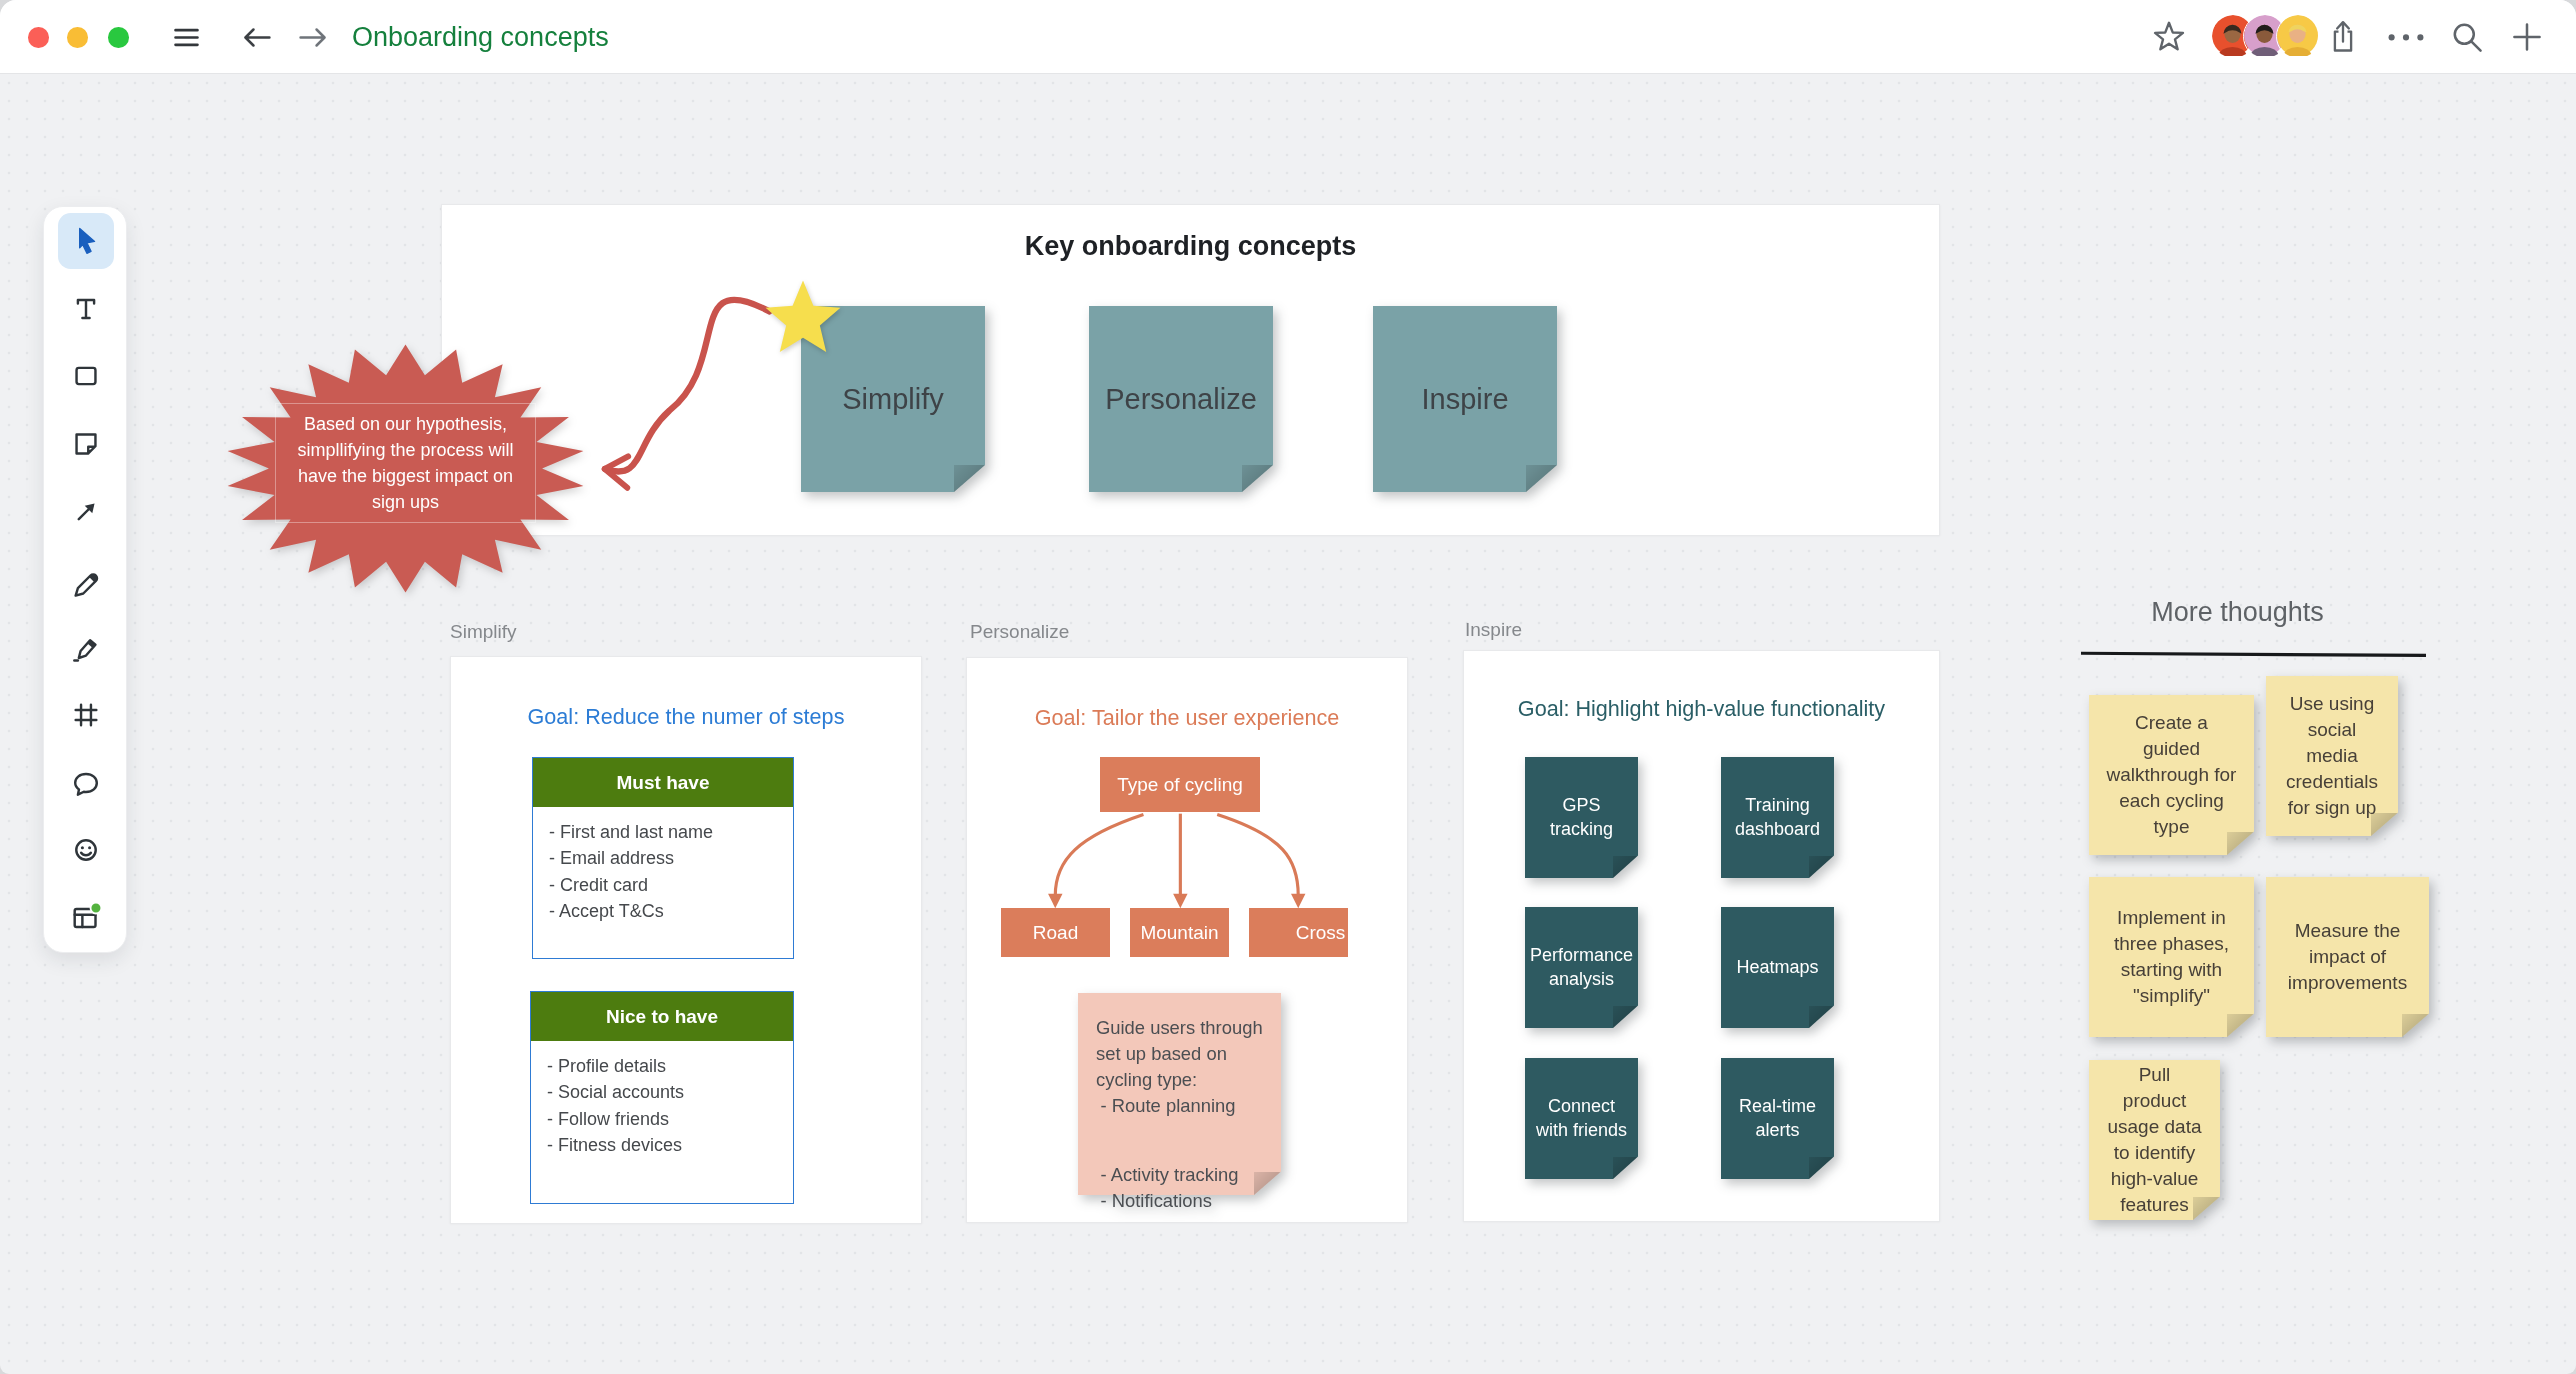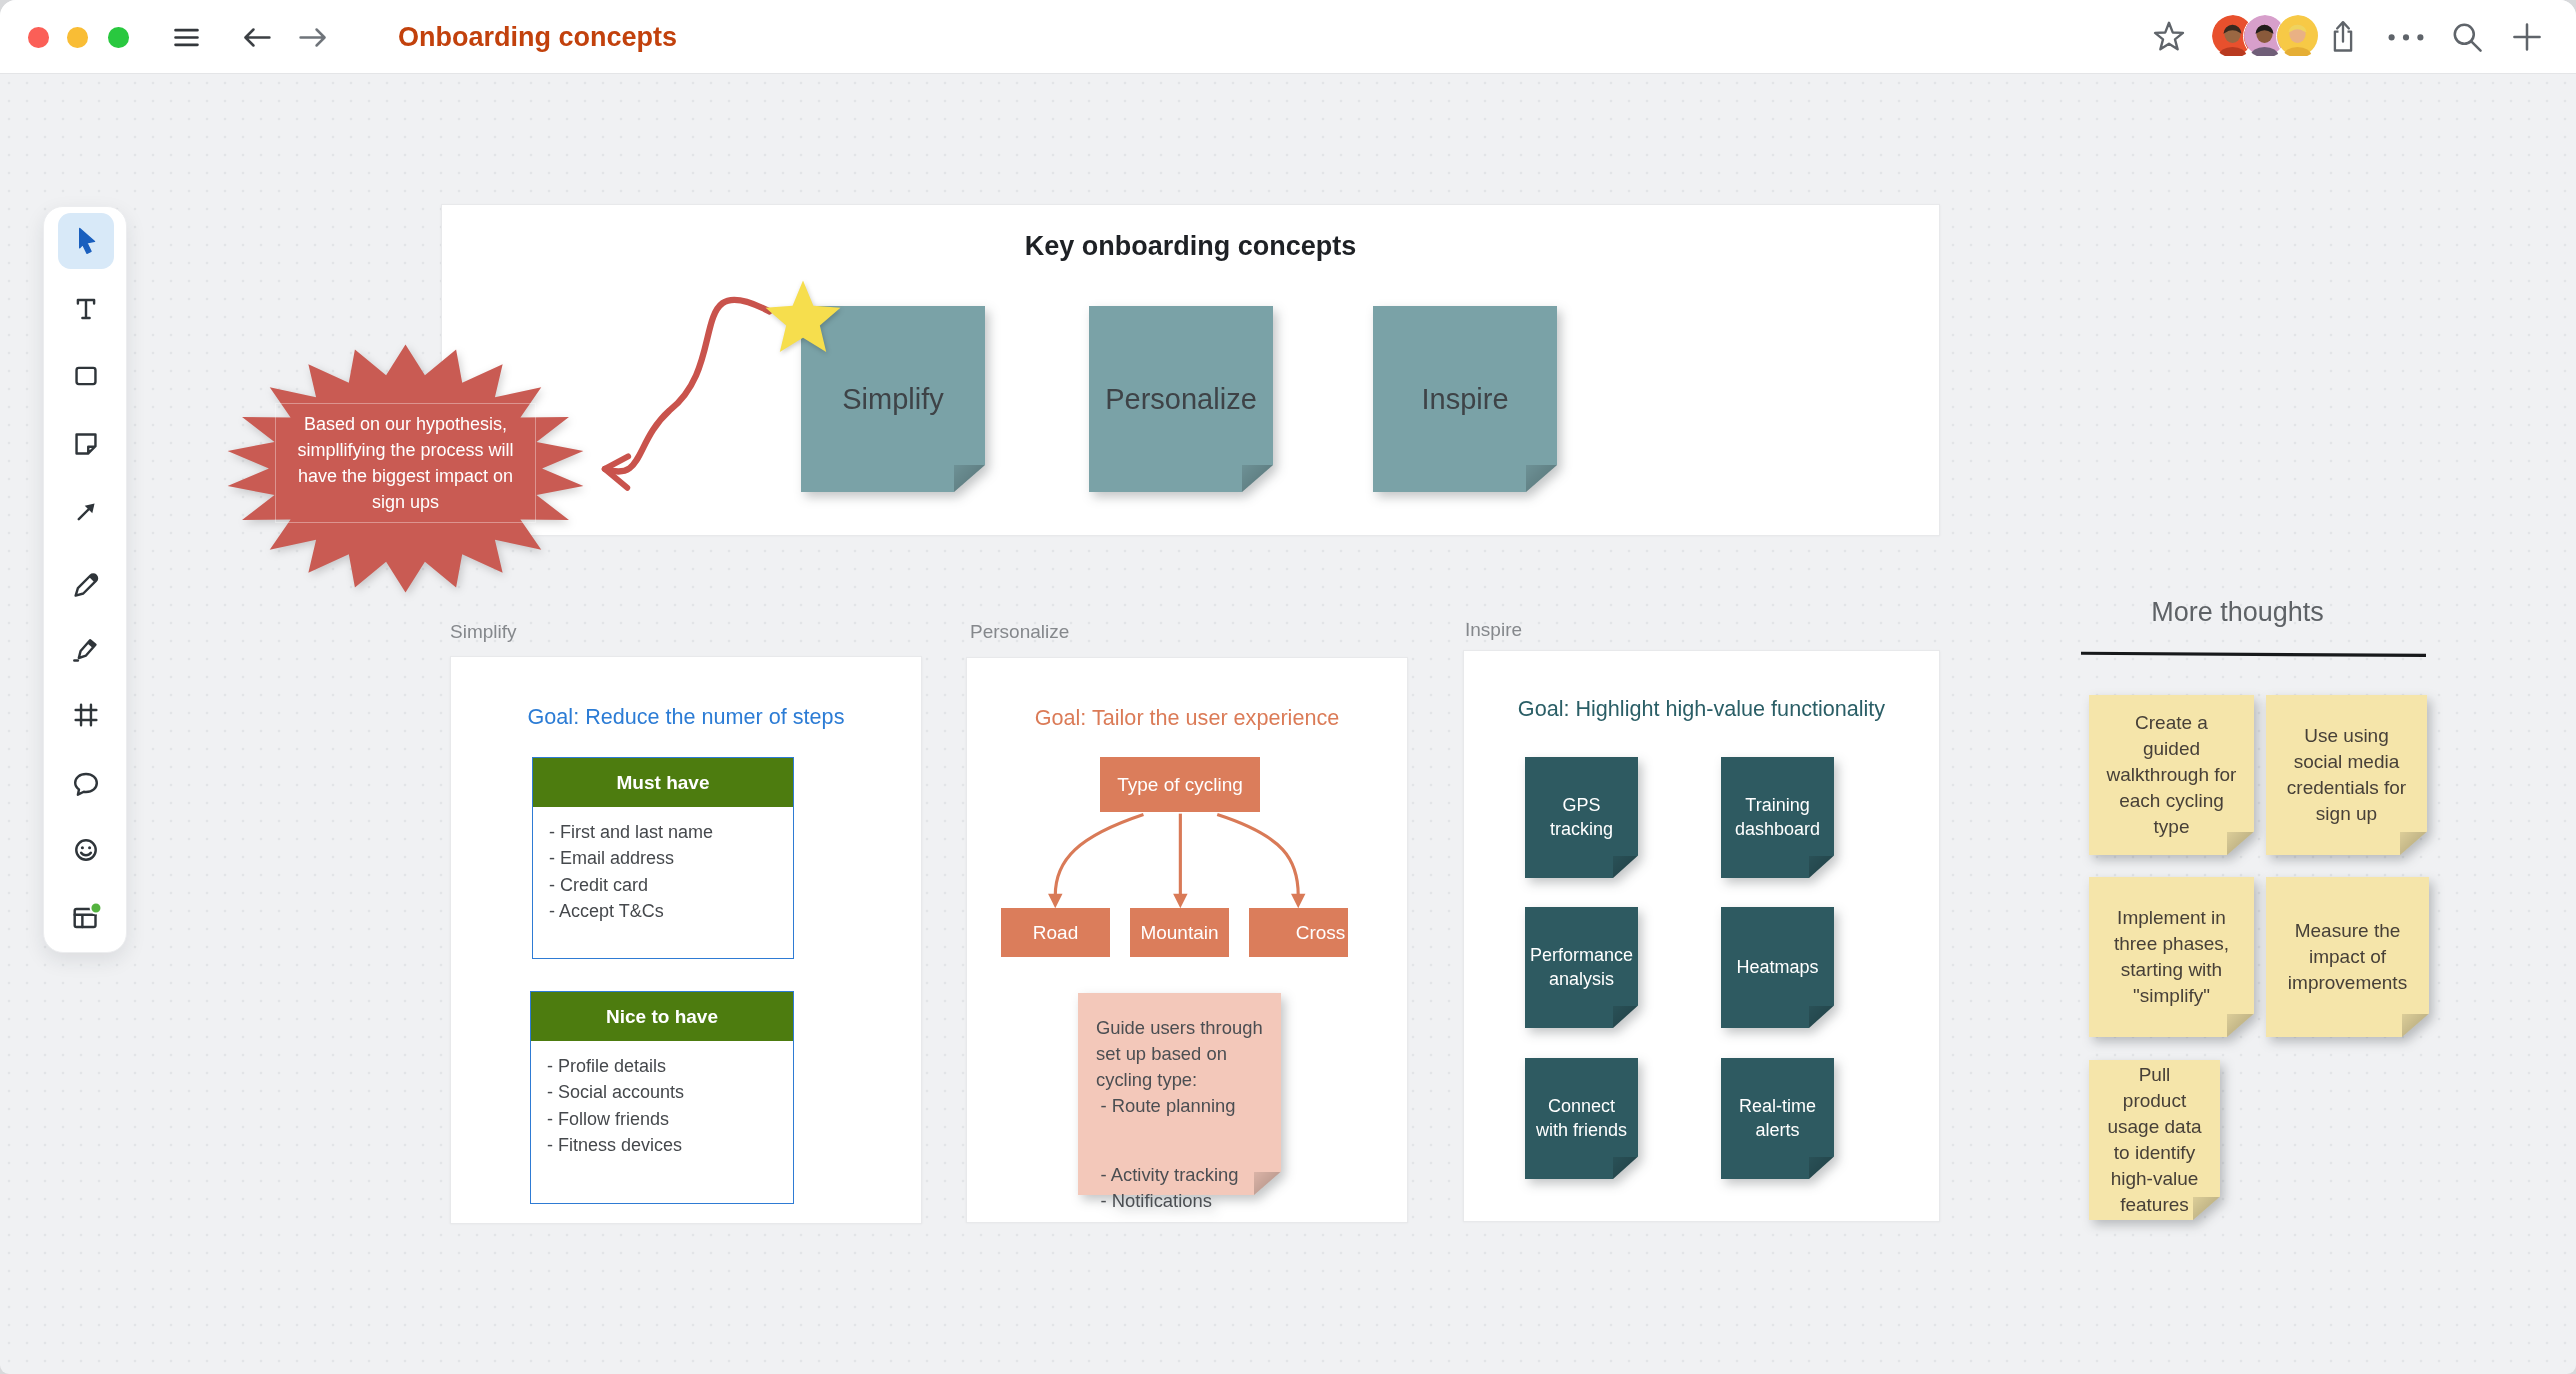--- a/index.html
+++ b/index.html
@@ -2,21 +2,21 @@
 <html style="font-size:14.4px"><head>
 <meta charset="utf-8">
 <style>
   html,body{margin:0;padding:0;background:#d8d9db;}
   *{box-sizing:border-box;font-family:"Liberation Sans","DejaVu Sans",sans-serif;}
   .window{position:relative;width:2576px;height:1374px;background:#F0F1F3;border-radius:16px 16px 9px 9px;overflow:hidden;}
   
   .topbar{position:absolute;left:0;top:0;width:100%;height:74px;background:#FFFFFF;border-bottom:1.8px solid #E4E5E7;z-index:50;}
   .light{position:absolute;top:27px;width:20.7px;height:20.7px;border-radius:50%;}
   .tb-ico{position:absolute;top:0;height:74px;display:flex;align-items:center;justify-content:center;}
-  .doc-title{position:absolute;left:352px;top:0;height:74px;display:flex;align-items:center;font-size:27px;font-weight:700;color:#c2410c;margin-left:46px;}
+  .doc-title{position:absolute;left:352px;top:0;height:74px;display:flex;align-items:center;font-size:27px;font-weight:400;color:#15803d;}
   .avatar{position:absolute;top:14.4px;width:45px;height:45px;border-radius:50%;border:1.8px solid #fff;overflow:hidden;}
   
   .toolbar{position:absolute;left:43px;top:132px;width:84px;height:747px;background:#fff;border:0.9px solid #ECEDEF;
            border-radius:20px;box-shadow:0 7.2px 20px rgba(25,35,45,.10);z-index:40;display:flex;flex-direction:column;}
   .tool{width:84px;height:68px;display:flex;align-items:center;justify-content:center;cursor:pointer;}
   .tool .selbg{width:56px;height:56px;background:#D8E9F8;border-radius:12.6px;display:flex;align-items:center;justify-content:center;}
   .ti{stroke:#2F353A;stroke-width:2.7;fill:none;stroke-linecap:round;stroke-linejoin:round;}
   
   .canvas{position:absolute;left:0;top:74px;width:2576px;height:1301px;
           background-image:radial-gradient(#E2E4E7 1.5px,rgba(0,0,0,0) 1.6px);background-size:18px 18px;}
@@ -256,21 +256,21 @@
     <div style="position:absolute;left:2065px;top:523px;width:345px;text-align:center;font-size:27px;color:#5E6266;">More thoughts</div>
     <svg style="position:absolute;left:2081px;top:577px;" width="345" height="7.2" viewBox="0 0 384 8">
       <path d="M0 2.5 L384 5" stroke="#17191B" stroke-width="3.6" stroke-linecap="round" fill="none"></path>
     </svg>
 
     <div class="sticky ynote" style="--c:#F5E5AA;--cw:27px;--ch:23.4px;left:2089px;top:621px;width:165px;height:160px;">
       <div class="fill"></div>
         <div class="curl"></div>
         <div class="txt">Create a guided walkthrough for each cycling type</div>
     </div>
-    <div class="sticky ynote" style="--c:#F5E5AA;--cw:27px;--ch:23.4px;left:2266px;top:621px;width:161px;height:160px;">
+    <div class="sticky ynote" style="--c:#F5E5AA;--cw:27px;--ch:23.4px;left:2266px;top:602px;width:132px;height:160px;">
       <div class="fill"></div>
         <div class="curl"></div>
         <div class="txt">Use using social media credentials for sign up</div>
     </div>
     <div class="sticky ynote" style="--c:#F5E5AA;--cw:27px;--ch:23.4px;left:2089px;top:803px;width:165px;height:160px;">
       <div class="fill"></div>
         <div class="curl"></div>
         <div class="txt">Implement in three phases, starting with "simplify"</div>
     </div>
     <div class="sticky ynote" style="--c:#F5E5AA;--cw:27px;--ch:23.4px;left:2266px;top:803px;width:163px;height:160px;">

